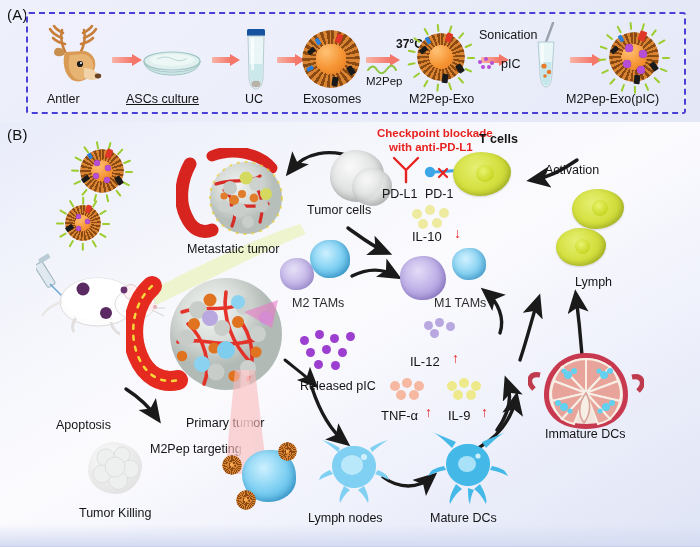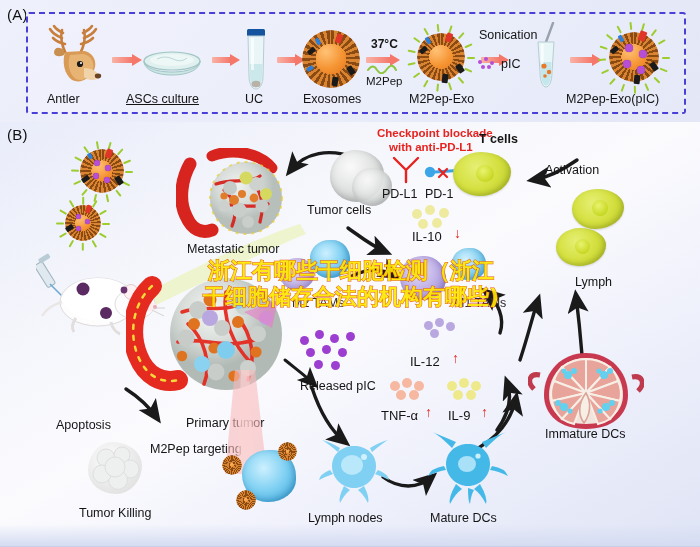--- a/index.html
+++ b/index.html
@@ -48,21 +48,21 @@
   
   .lbl {
     position: absolute;
     color: #141414;
     font-size: 12.5px;
     white-space: nowrap;
     line-height: 1;
   }
   .lbl.sm { font-size: 11.5px; }
   .lbl.red { color: #e8221f; font-weight: bold; }
-  .lbl.b { font-weight: bold; }
+  .lbl.b { font-weight: bold; margin-left: 25px; }
 
   
   .updown { color:#e8221f; font-weight:bold; font-size:14px; }
 
   
   .parrow { position: absolute; height: 12px; }
   .parrow .shaft {
     position:absolute; left:0; top:3px; height:6px; width: calc(100% - 9px);
     background: linear-gradient(90deg,#f9b3a6,#f4776a);
     border-radius:1px;
@@ -683,21 +683,21 @@
   </div>
   <div class="lbl" style="left:412px;top:230px;font-size:13px;">IL-10</div>
   <div class="lbl updown" style="left:454px;top:226px;">↓</div>
 
   <div class="cell macro-purple" style="left:400px;top:256px;width:46px;height:44px;"></div>
   <div class="cell macro-purple" style="left:280px;top:258px;width:34px;height:32px;opacity:.85;"></div>
   <div class="lbl" style="left:292px;top:297px;color:#2b2b2b;">M2 TAMs</div>
 
   <div class="cell macro-blue" style="left:310px;top:240px;width:40px;height:38px;"></div>
   <div class="cell macro-blue" style="left:452px;top:248px;width:34px;height:32px;opacity:.9;"></div>
-  <div class="lbl" style="left:434px;top:297px;color:#2b2b2b;margin-left:20px;">M1 TAMs</div>
+  <div class="lbl" style="left:434px;top:297px;color:#2b2b2b;">M1 TAMs</div>
 
   <div class="cyto" style="left:424px;top:318px;width:40px;height:22px;">
     <span style="left:0px;top:3px;width:9px;height:9px;background:#b9a8e0;"></span>
     <span style="left:11px;top:0px;width:9px;height:9px;background:#b9a8e0;"></span>
     <span style="left:22px;top:4px;width:9px;height:9px;background:#b9a8e0;"></span>
     <span style="left:6px;top:11px;width:9px;height:9px;background:#b9a8e0;"></span>
   </div>
   <div class="lbl" style="left:410px;top:355px;font-size:13px;">IL-12</div>
   <div class="lbl updown" style="left:452px;top:351px;">↑</div>
 
@@ -885,18 +885,14 @@
           <circle cx="30" cy="58" r="3"></circle>
           <circle cx="42" cy="66" r="2.6"></circle>
         <circle cx="78" cy="62" r="4"></circle>
           <circle cx="84" cy="58" r="3"></circle>
           <circle cx="72" cy="66" r="2.6"></circle>
       </g>
     </svg>
   </div>
   <div class="lbl" style="left:545px;top:428px;">Immature DCs</div>
 
-  <div id="watermark">
-    <div>浙江有哪些干细胞检测（浙江</div>
-    <div>干细胞储存合法的机构有哪些)</div>
-  </div>
 
 </div>
 
 </body></html>

